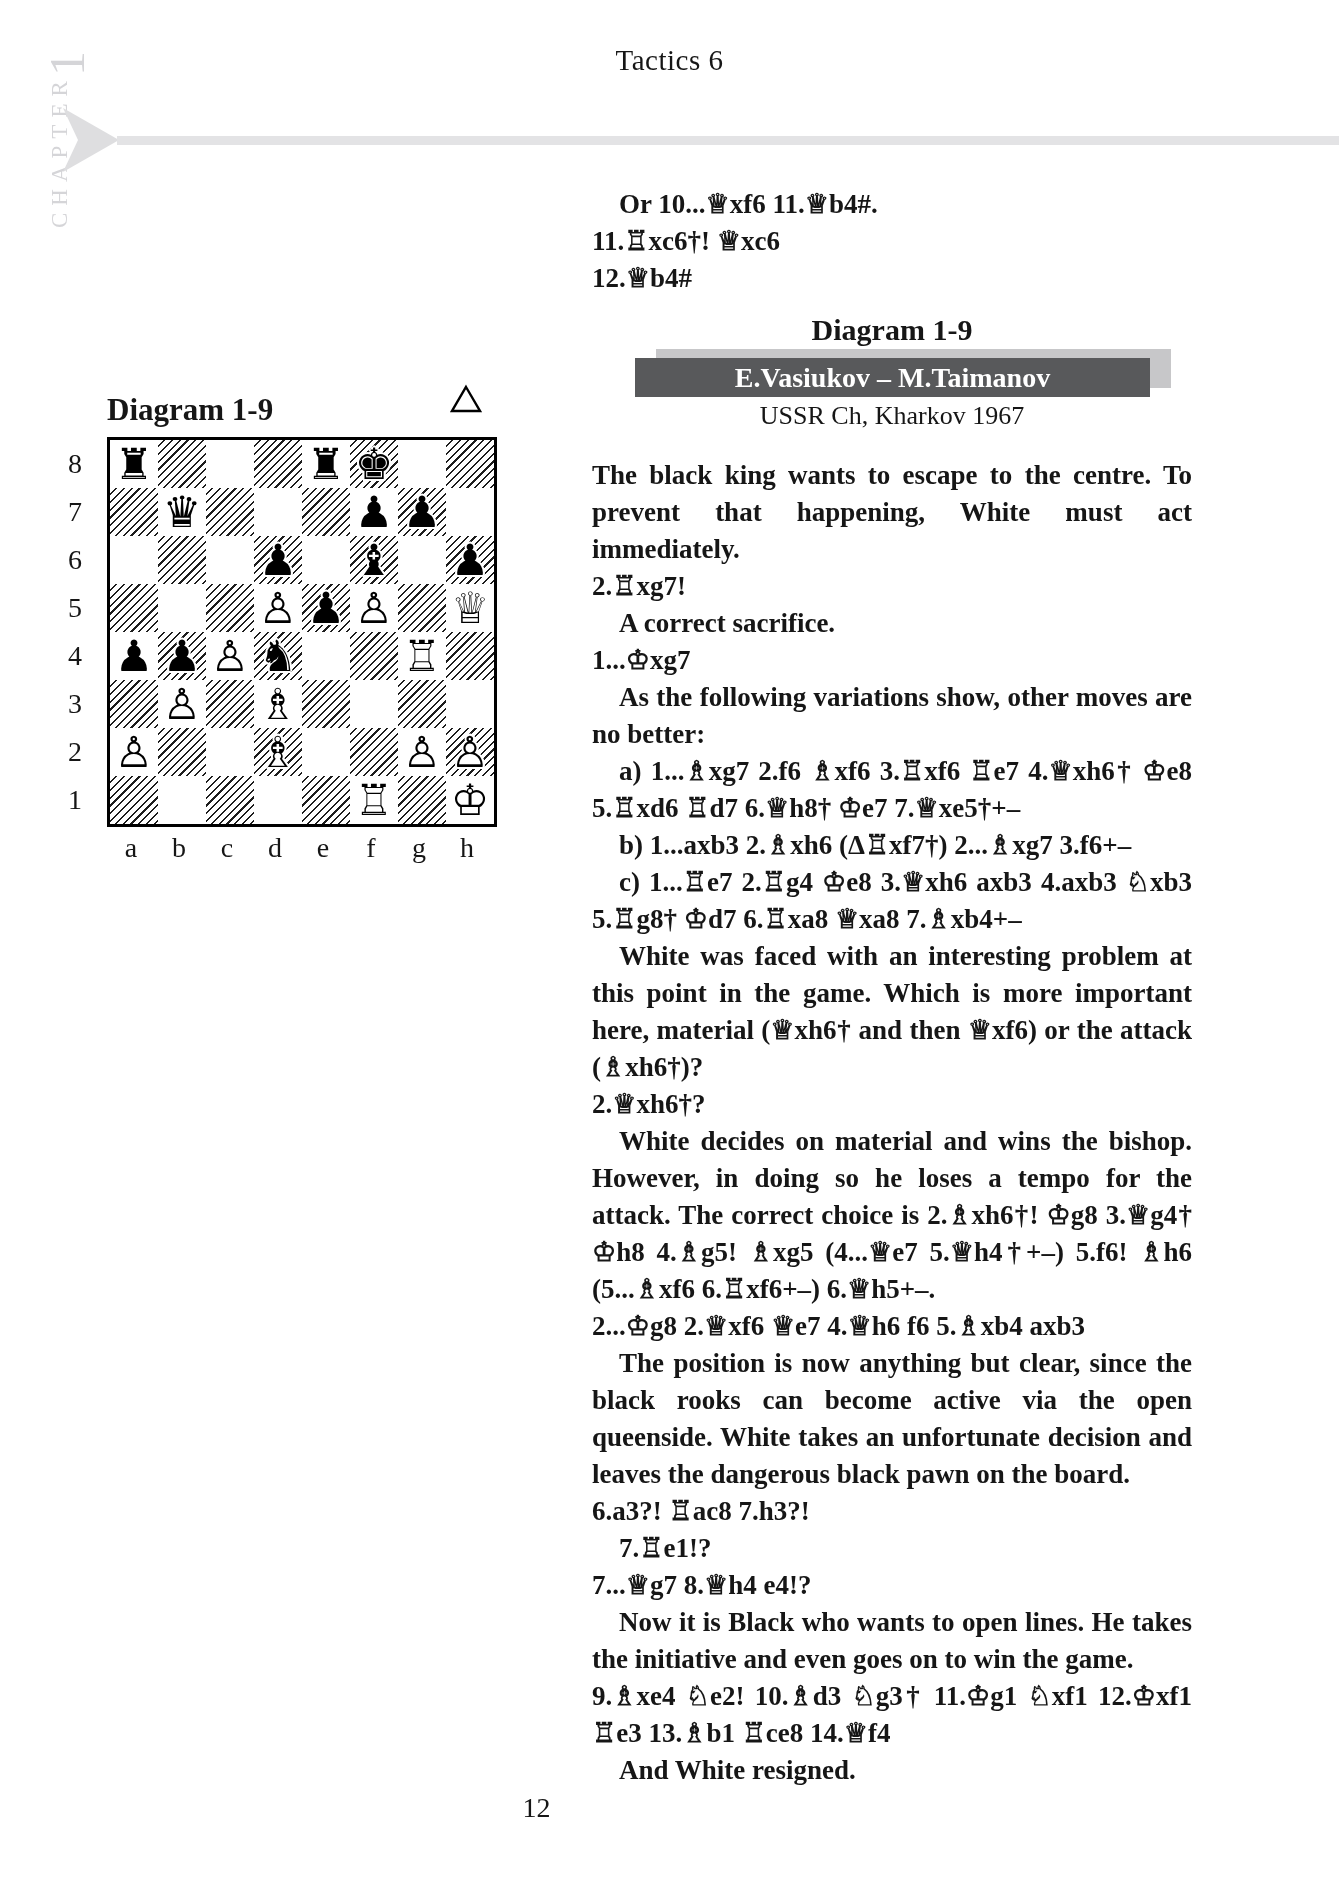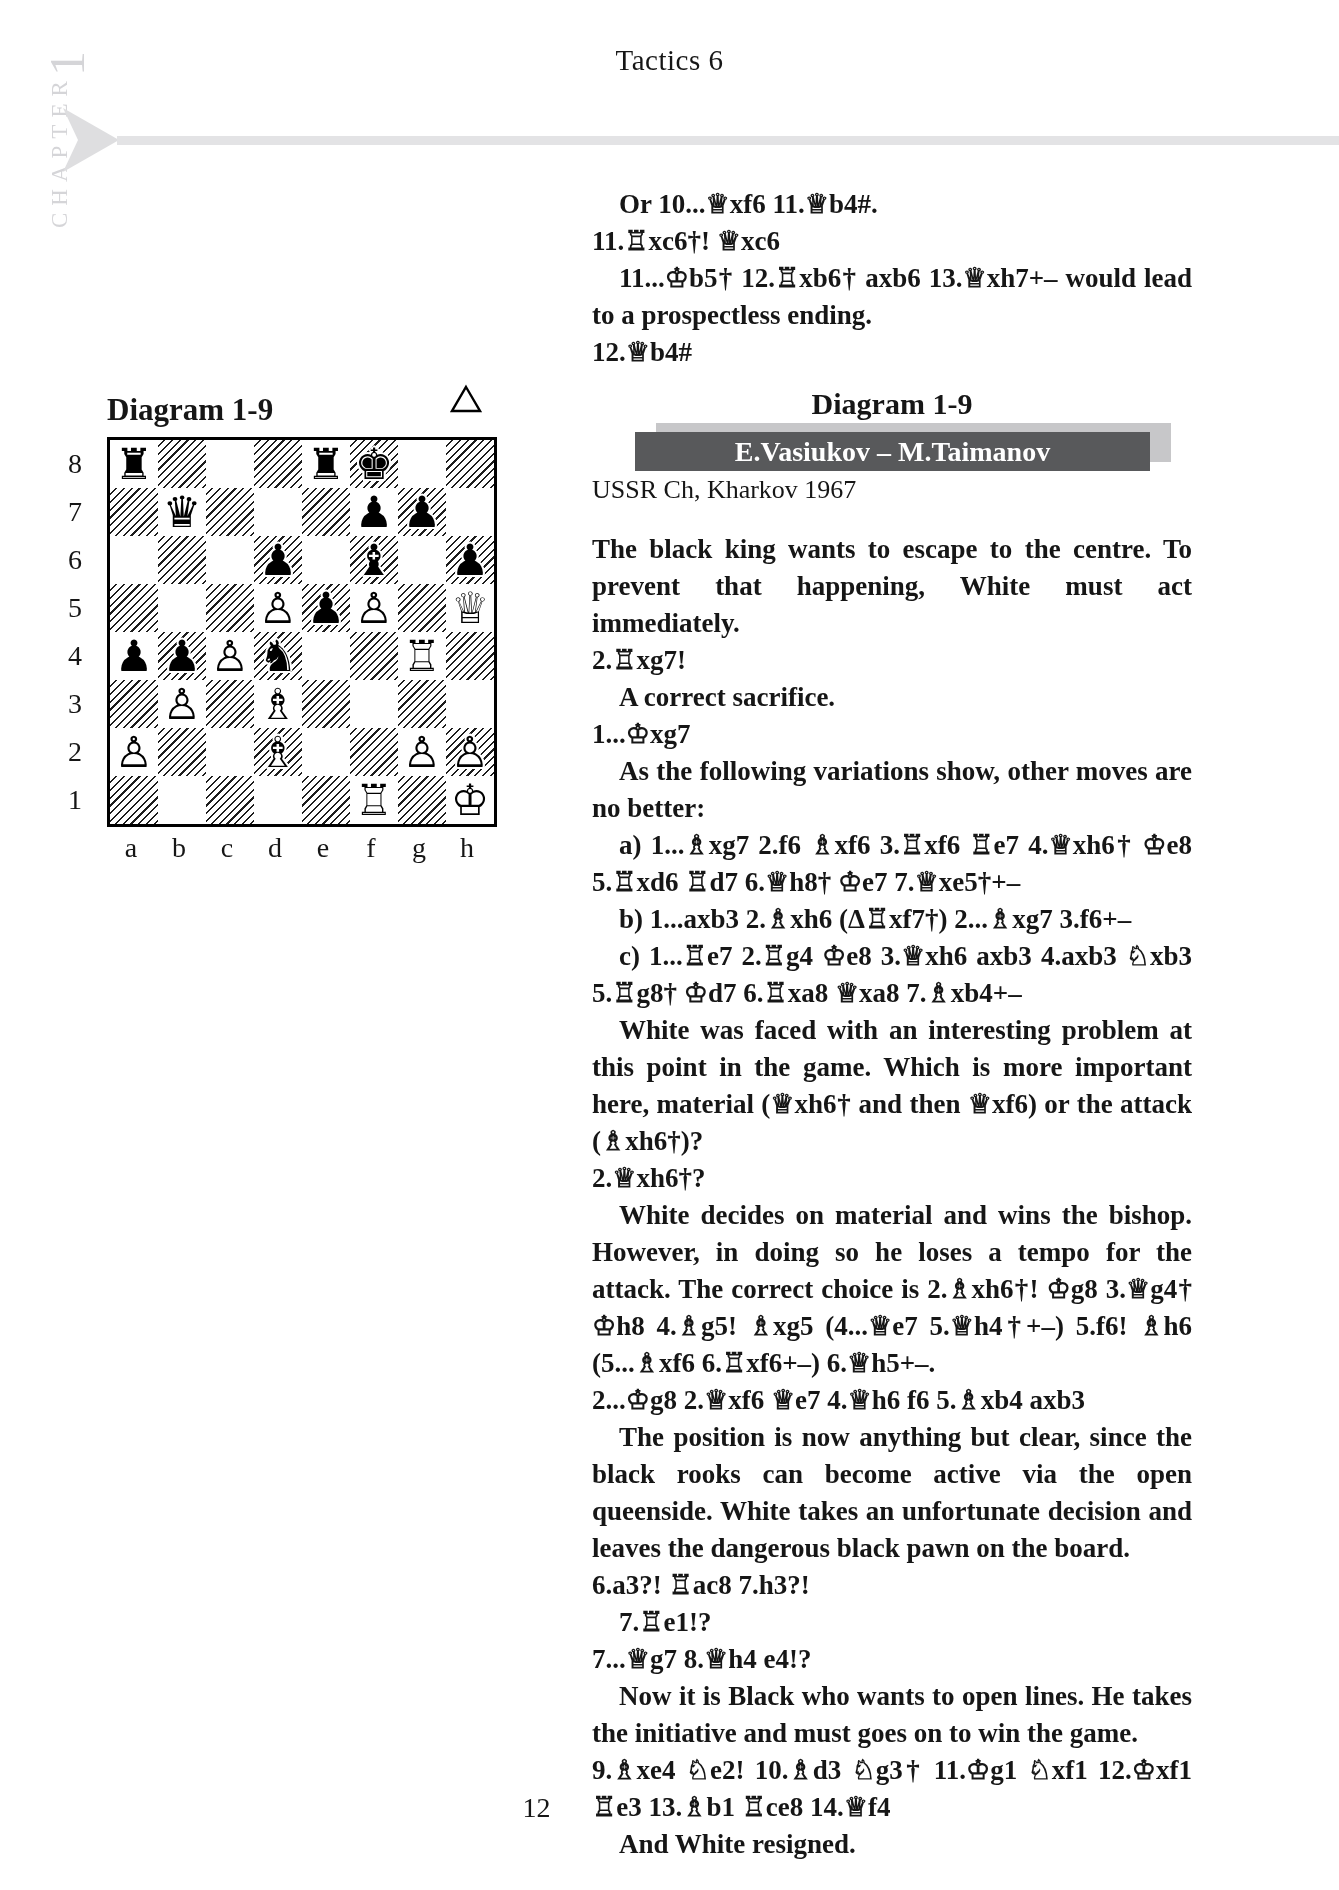--- a/index.html
+++ b/index.html
@@ -86,21 +86,21 @@
     background:var(--bar-shadow);
   }
   .players-bar{
     position:absolute;left:0;top:0;width:515px;height:39px;
     background:var(--bar-dark);display:flex;align-items:center;justify-content:center;
   }
   .players-bar span{
     color:#ffffff;font-weight:bold;font-size:28px;line-height:39px;
   }
   .event-line{
-    text-align:left;font-size:26px;line-height:34px;
+    text-align:center;font-size:26px;line-height:34px;
     margin-top:2px;margin-bottom:24px;text-indent:0;
   }
   .page-number{
     position:absolute;top:1792px;left:0;width:1073px;text-align:center;font-size:28px;
   }
 </style>
 </head>
 <body style="--bar-dark: #58595b; --bar-shadow: #c7c7c9; --chapter-gray: #d5d5d8; --rule-gray: #e3e3e5;">
 
 <div class="running-head">Tactics 6</div>
@@ -316,21 +316,20 @@
     <div>e</div>
     <div>f</div>
     <div>g</div>
     <div>h</div>
   </div>
 
 <div class="column">
   <div>
       <p class="indent">Or 10...♕xf6 11.♕b4#.</p>
       <p class="bold">11.♖xc6†! ♕xc6</p>
-      <p class="indent">11...♔b5† 12.♖xb6† axb6 13.♕xh7+– would lead to a prospectless ending.</p>
       <p class="bold">12.♕b4#</p>
     </div>
   <div class="diagram-heading">Diagram 1-9</div>
   <div class="players-wrap">
     <div class="players-shadow"></div>
     <div class="players-bar">
       <span>E.Vasiukov – M.Taimanov</span>
     </div>
   </div>
   <div class="event-line">USSR Ch, Kharkov 1967</div>
@@ -344,19 +343,19 @@
       <p class="indent">b) 1...axb3 2.♗xh6 (Δ♖xf7†) 2...♗xg7 3.f6+–</p>
       <p class="indent">c) 1...♖e7 2.♖g4 ♔e8 3.♕xh6 axb3 4.axb3 ♘xb3 5.♖g8† ♔d7 6.♖xa8 ♕xa8 7.♗xb4+–</p>
       <p class="indent">White was faced with an interesting problem at this point in the game. Which is more important here, material (♕xh6† and then ♕xf6) or the attack (♗xh6†)?</p>
       <p class="bold">2.♕xh6†?</p>
       <p class="indent">White decides on material and wins the bishop. However, in doing so he loses a tempo for the attack. The correct choice is 2.♗xh6†! ♔g8 3.♕g4† ♔h8 4.♗g5! ♗xg5 (4...♕e7 5.♕h4†+–) 5.f6! ♗h6 (5...♗xf6 6.♖xf6+–) 6.♕h5+–.</p>
       <p class="bold">2...♔g8 2.♕xf6 ♕e7 4.♕h6 f6 5.♗xb4 axb3</p>
       <p class="indent">The position is now anything but clear, since the black rooks can become active via the open queenside. White takes an unfortunate decision and leaves the dangerous black pawn on the board.</p>
       <p class="bold">6.a3?! ♖ac8 7.h3?!</p>
       <p class="indent">7.♖e1!?</p>
       <p class="bold">7...♕g7 8.♕h4 e4!?</p>
-      <p class="indent">Now it is Black who wants to open lines. He takes the initiative and must goes on to win the game.</p>
+      <p class="indent">Now it is Black who wants to open lines. He takes the initiative and even goes on to win the game.</p>
       <p class="bold">9.♗xe4 ♘e2! 10.♗d3 ♘g3† 11.♔g1 ♘xf1 12.♔xf1 ♖e3 13.♗b1 ♖ce8 14.♕f4</p>
       <p class="indent">And White resigned.</p>
     </div>
 </div>
 
 <div class="page-number">12</div>
 
 </body></html>

